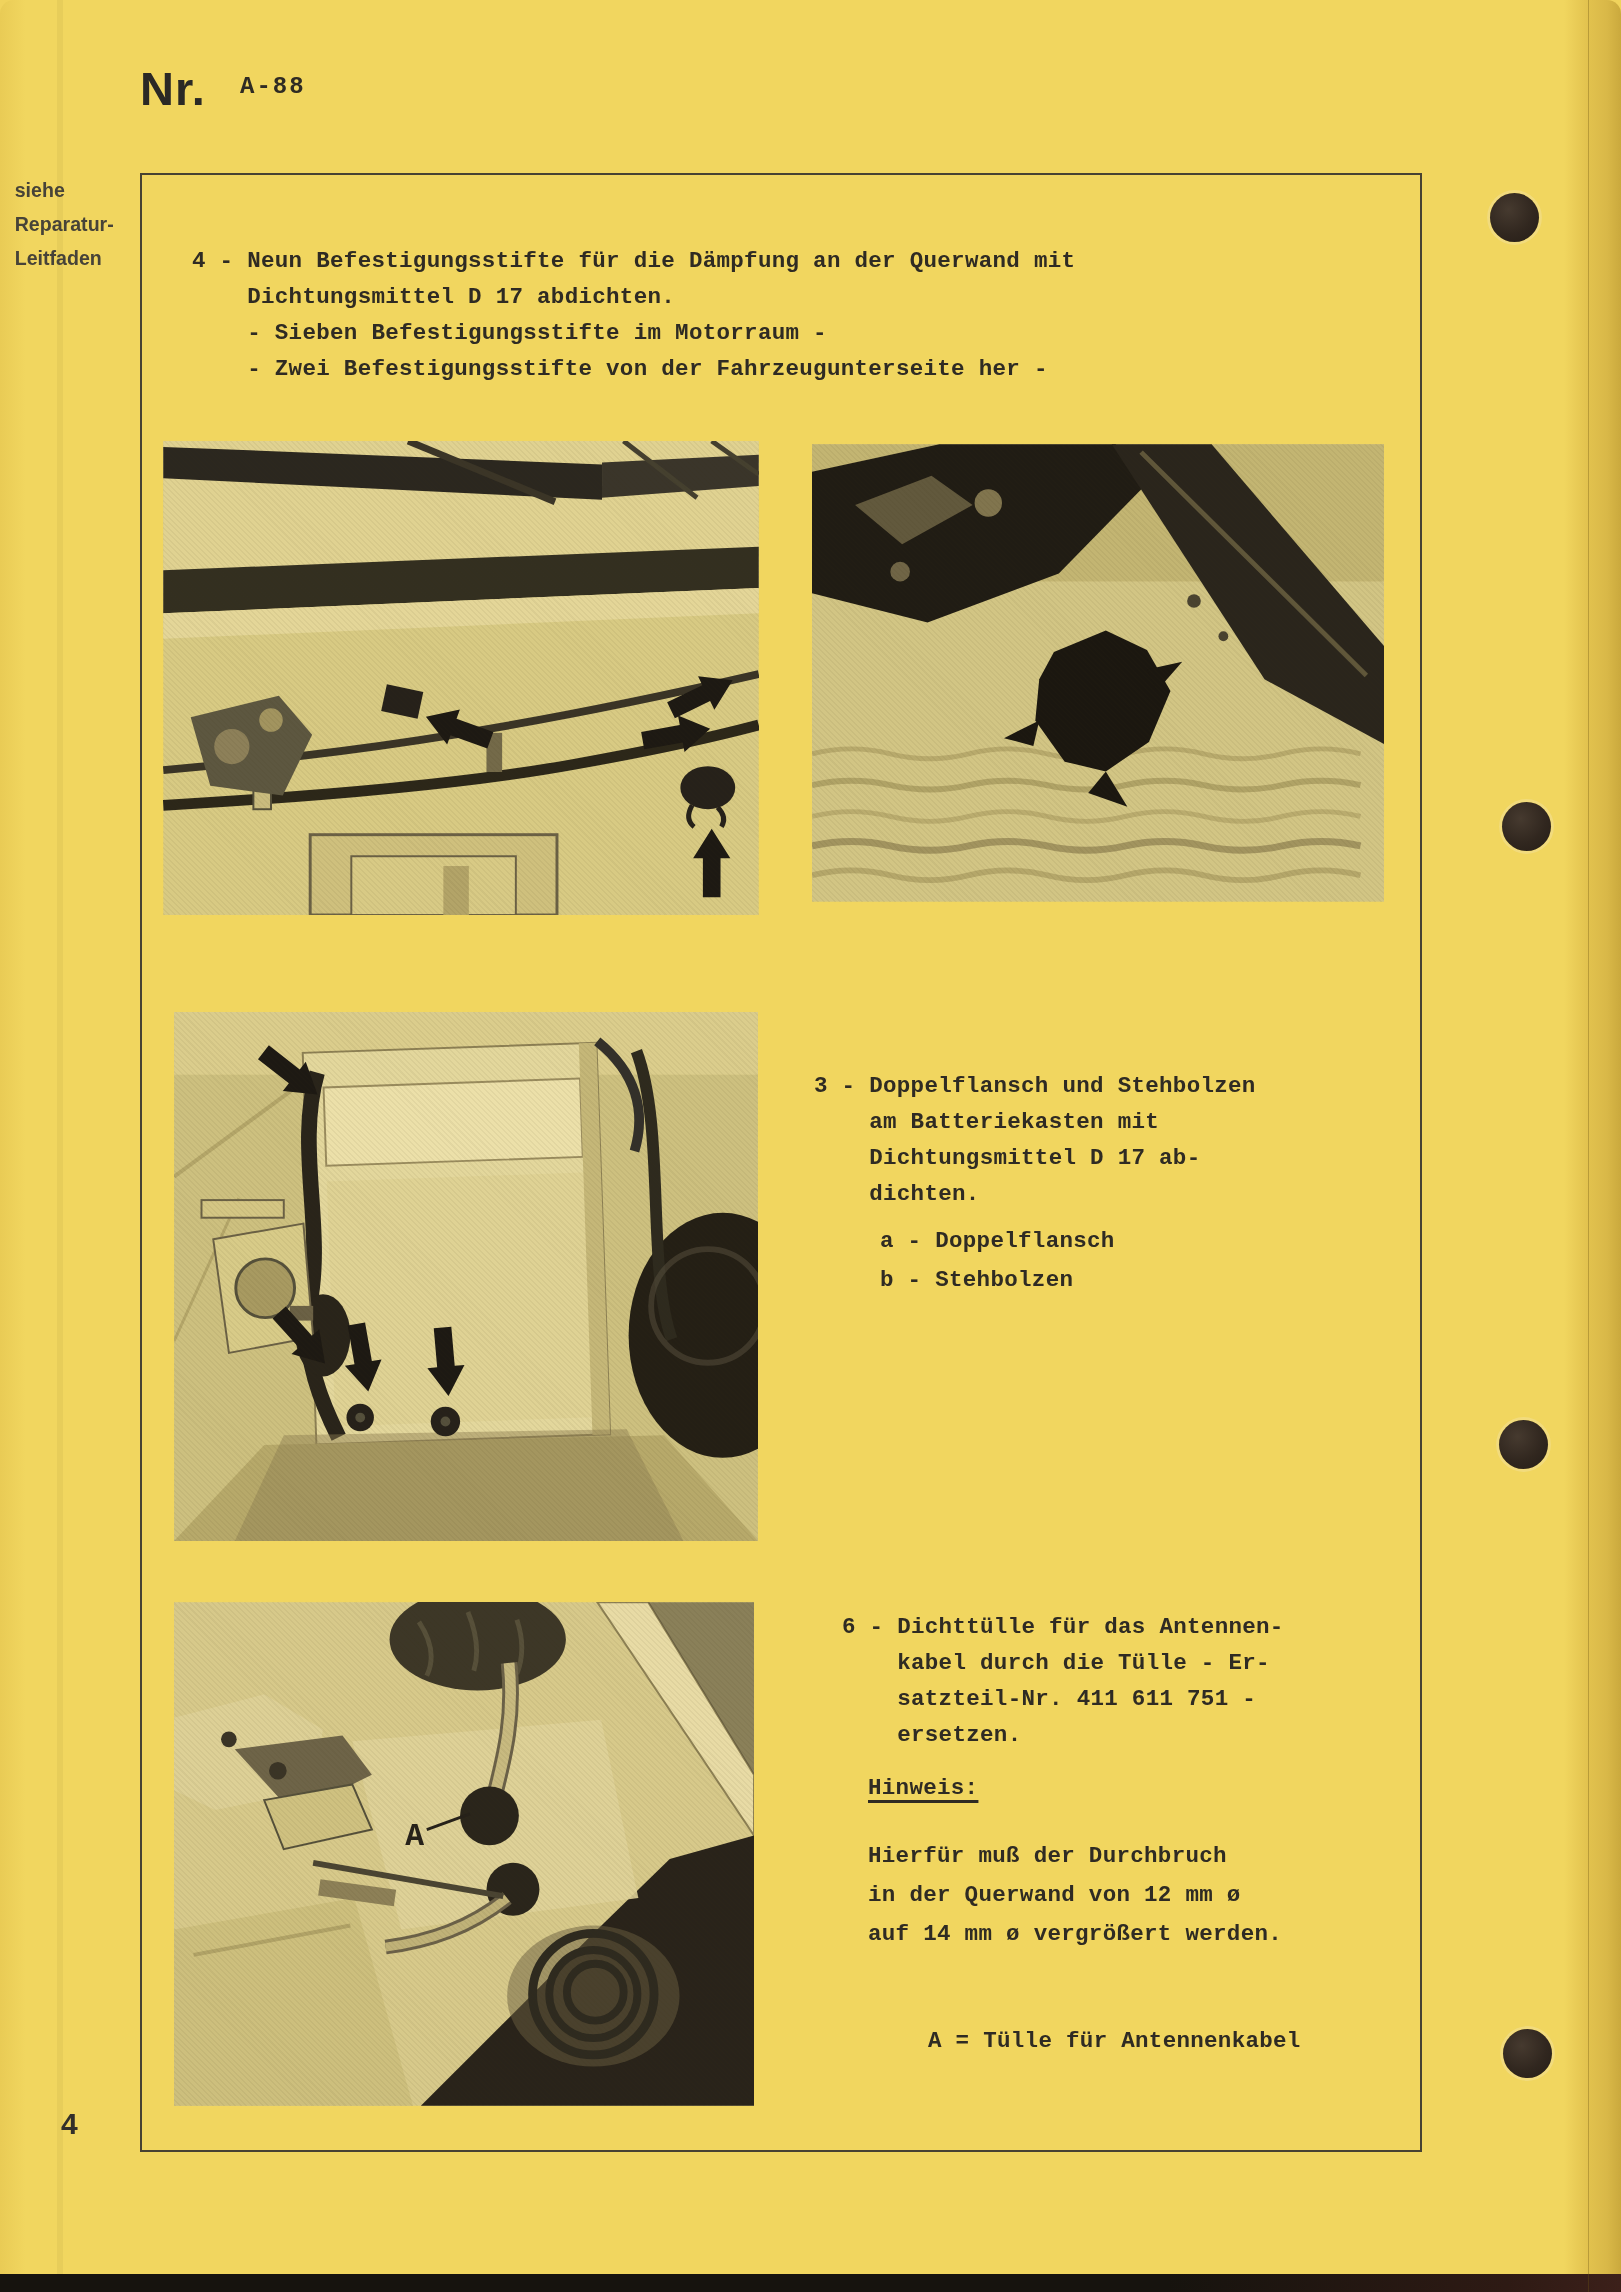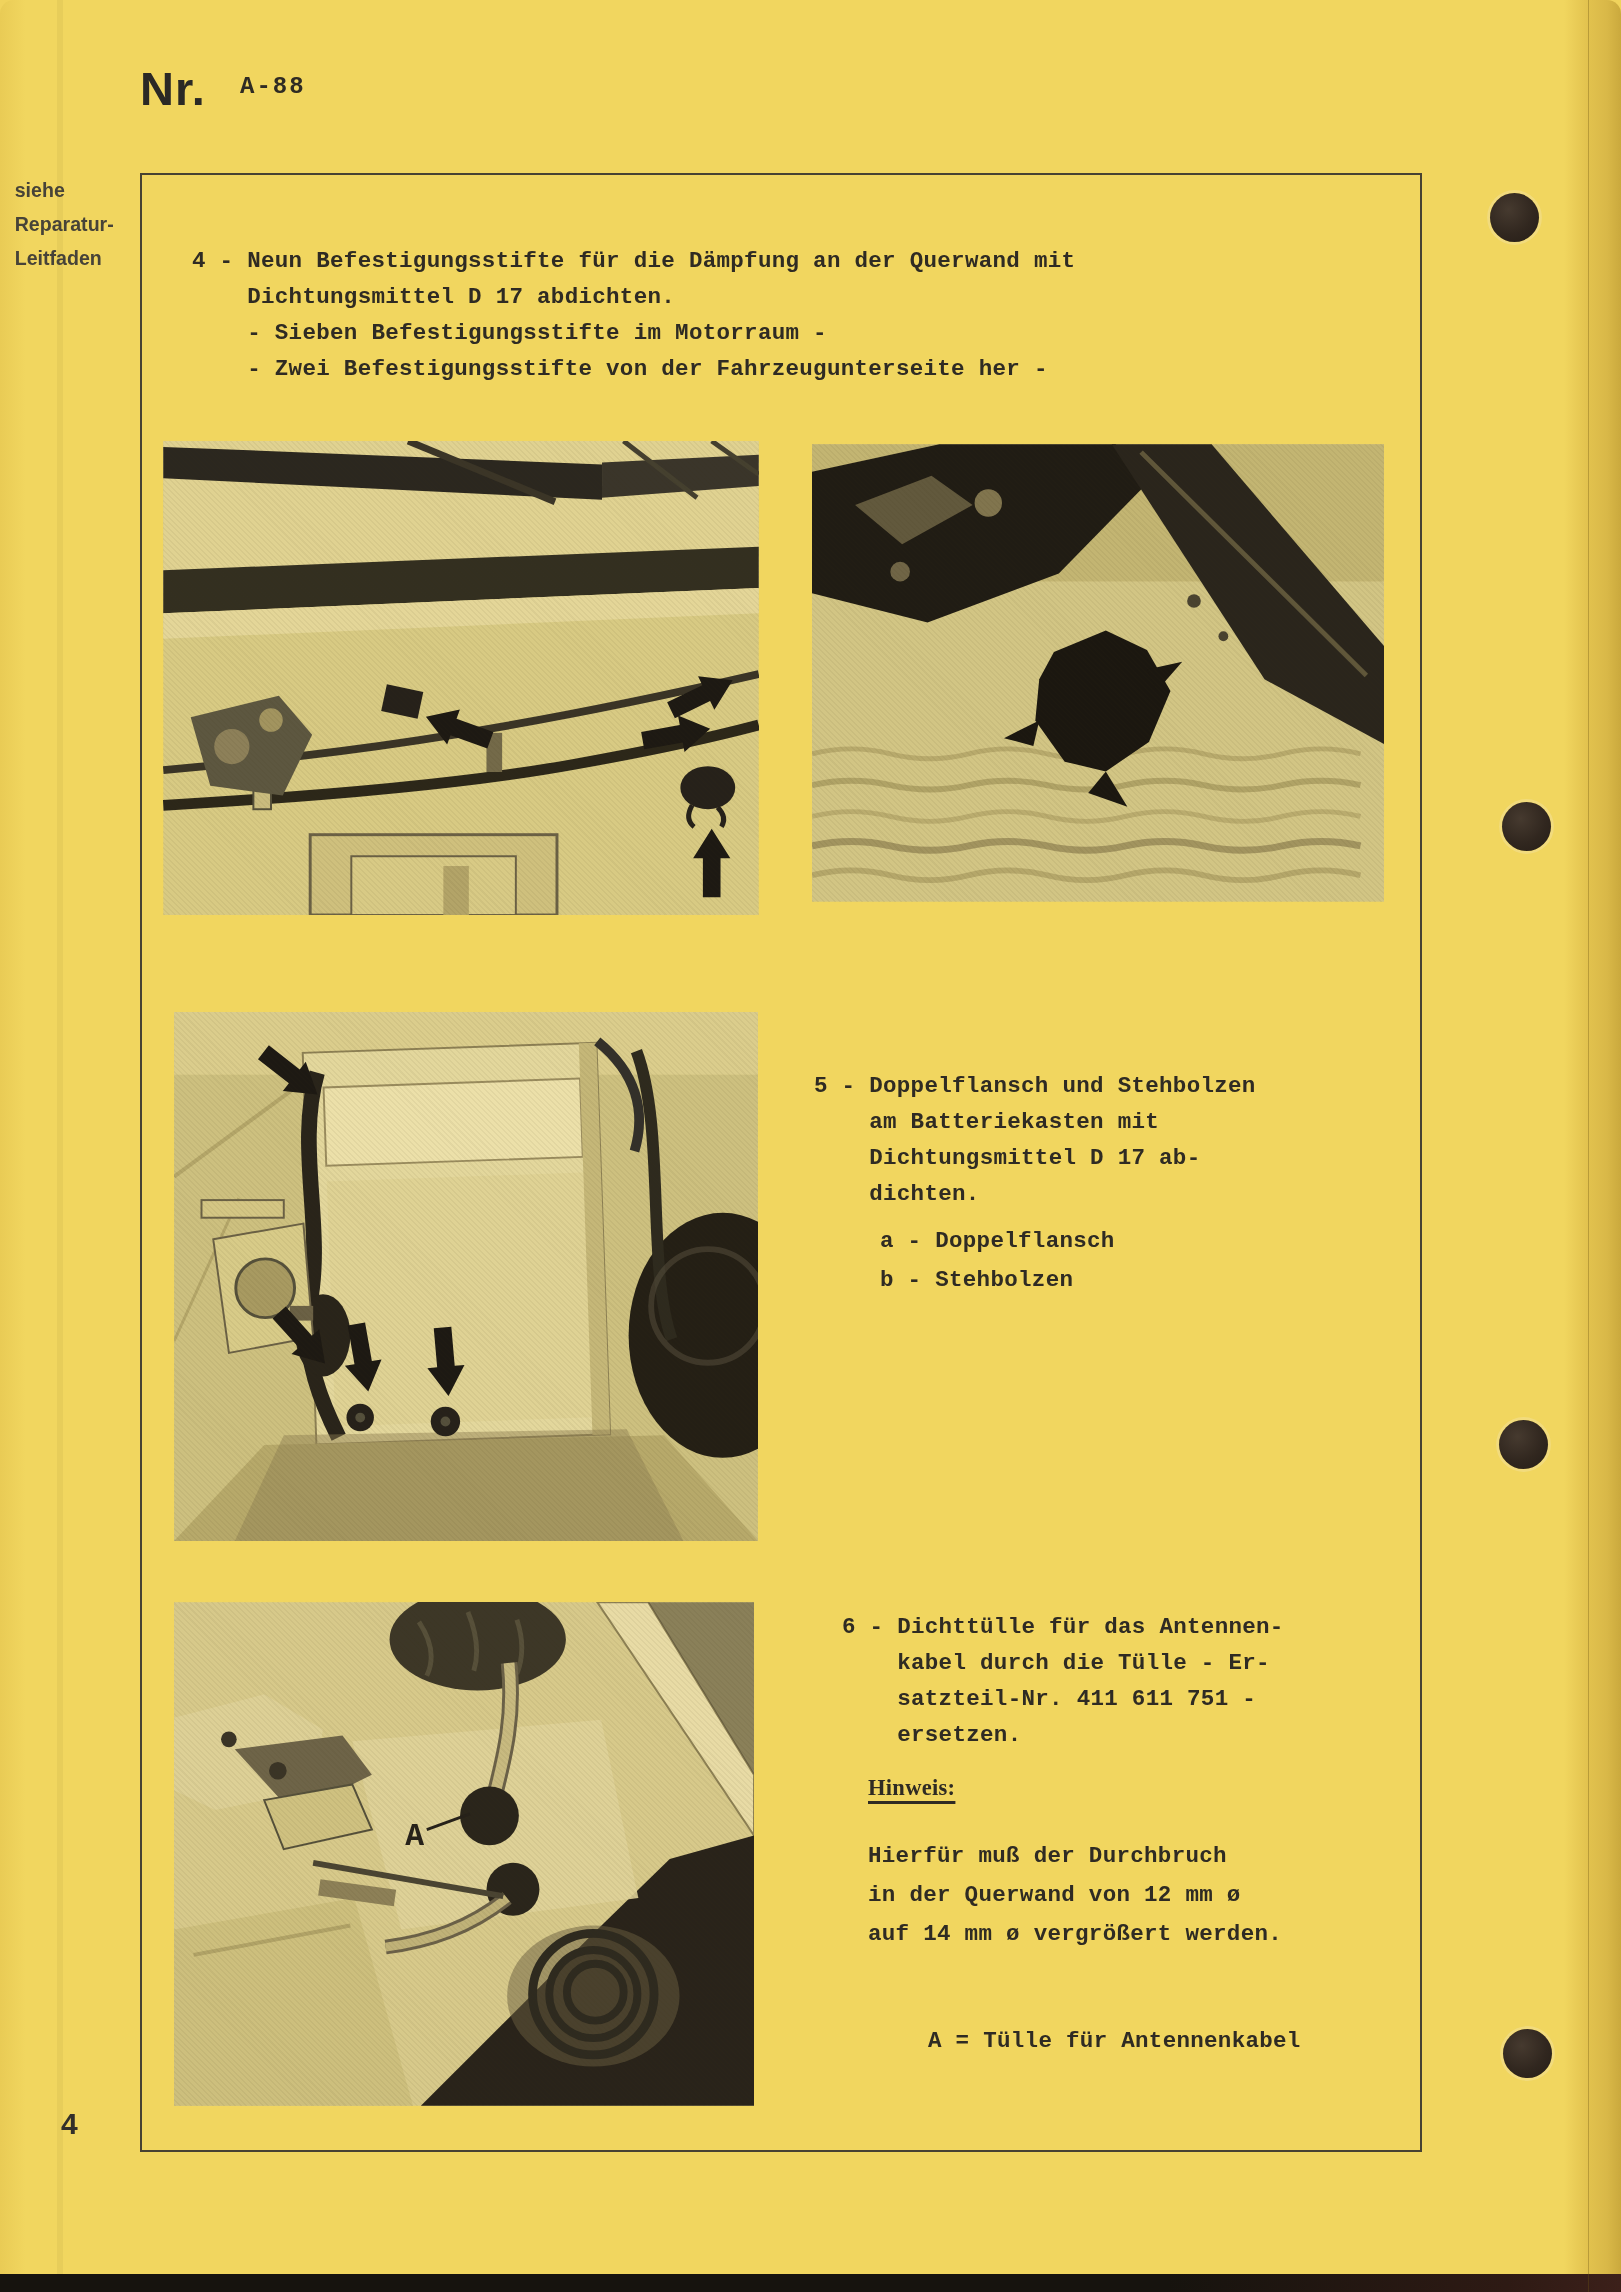--- a/index.html
+++ b/index.html
@@ -103,21 +103,21 @@
       <path d="M0,380 q40,-10 80,0 t80,0 t80,0 t80,0 t80,0 t80,0 t80,0" stroke="#b1a367" stroke-width="5" fill="none" opacity="0.75"></path>
       <path d="M0,410 q40,-9 80,0 t80,0 t80,0 t80,0 t80,0 t80,0 t80,0" stroke="#8d7f50" stroke-width="7" fill="none" opacity="0.7"></path>
       <path d="M0,440 q40,-10 80,0 t80,0 t80,0 t80,0 t80,0 t80,0 t80,0" stroke="#a89a5f" stroke-width="6" fill="none" opacity="0.7"></path>
       <polygon points="247,212 300,190 342,210 366,252 344,304 300,334 258,324 228,282 232,240" fill="#1b1710"></polygon>
       <polygon points="300,334 322,370 282,356" fill="#1b1710"></polygon>
       <polygon points="232,282 196,300 226,308" fill="#1b1710"></polygon>
       <polygon points="342,230 378,222 352,252" fill="#1b1710"></polygon>
     </svg>
   </div>
 
-  <div class="tw" style="left:814px;top:1068px;">5 - Doppelflansch und Stehbolzen
+  <div class="tw" style="left:814px;top:1068px;">3 - Doppelflansch und Stehbolzen
     am Batteriekasten mit
     Dichtungsmittel D 17 ab-
     dichten.</div>
   <div class="tw" style="left:880px;top:1222px;line-height:39px;">a - Doppelflansch
 b - Stehbolzen</div>
 
   <div class="photo" style="left:174px;top:1012px;width:584px;height:529px;">
     <svg width="584" height="529" viewBox="0 0 596 540">
       <rect width="596" height="540" fill="#cdc07f"></rect>
       <rect width="596" height="64" fill="#dbcd8c"></rect>
@@ -157,21 +157,21 @@
       <g transform="translate(277,356) rotate(85)">
         <polygon points="-34,-9 6,-9 6,-19 36,0 6,19 6,9 -34,9" fill="#1d1913"></polygon>
         </g>
     </svg>
   </div>
 
   <div class="tw" style="left:842px;top:1609px;">6 - Dichttülle für das Antennen-
     kabel durch die Tülle - Er-
     satzteil-Nr. 411 611 751 -
     ersetzen.</div>
-  <div class="tw note-head" style="left:868px;top:1770px;font-family:Liberation Serif, serif;">Hinweis:</div>
+  <div class="tw note-head" style="left:868px;top:1770px;">Hinweis:</div>
   <div class="tw" style="left:868px;top:1837px;line-height:39px;">Hierfür muß der Durchbruch
 in der Querwand von 12 mm ø
 auf 14 mm ø vergrößert werden.</div>
   <div class="tw" style="left:928px;top:2023px;">A = Tülle für Antennenkabel</div>
 
   <div class="photo" style="left:174px;top:1602px;width:580px;height:504px;">
     <svg width="580" height="504" viewBox="0 0 592 514">
       <rect width="592" height="514" fill="#d7c98a"></rect>
       <ellipse cx="310" cy="38" rx="90" ry="52" fill="#3d3727"></ellipse>
       <path d="M250,20 q20,30 8,55 M300,10 q14,34 6,60 M350,18 q10,30 0,55" stroke="#57503a" stroke-width="5" fill="none"></path>

